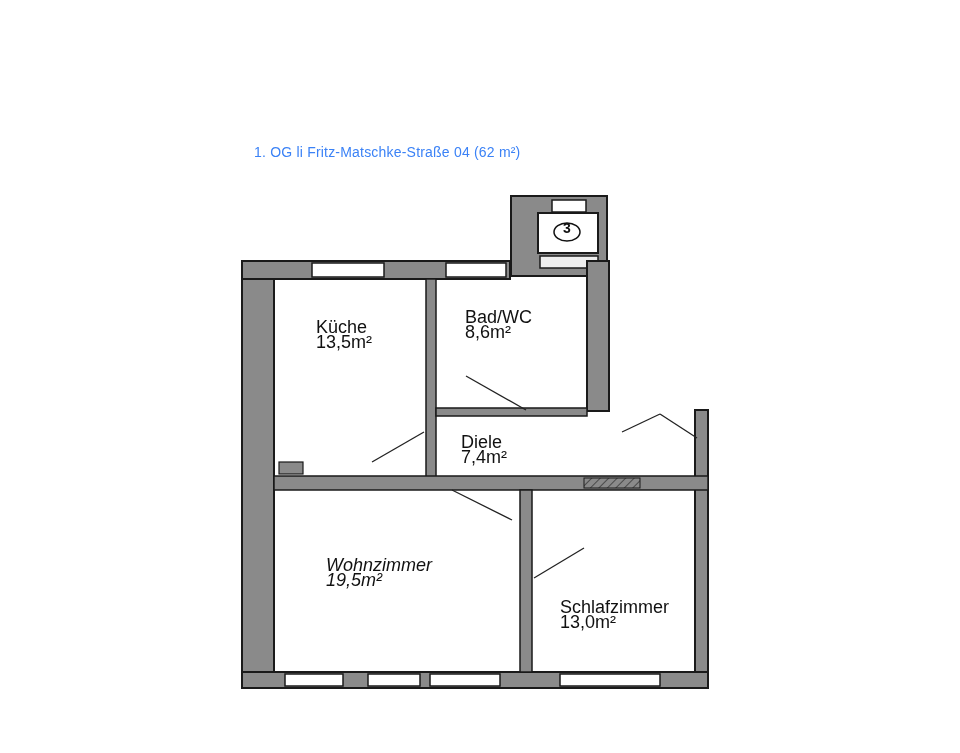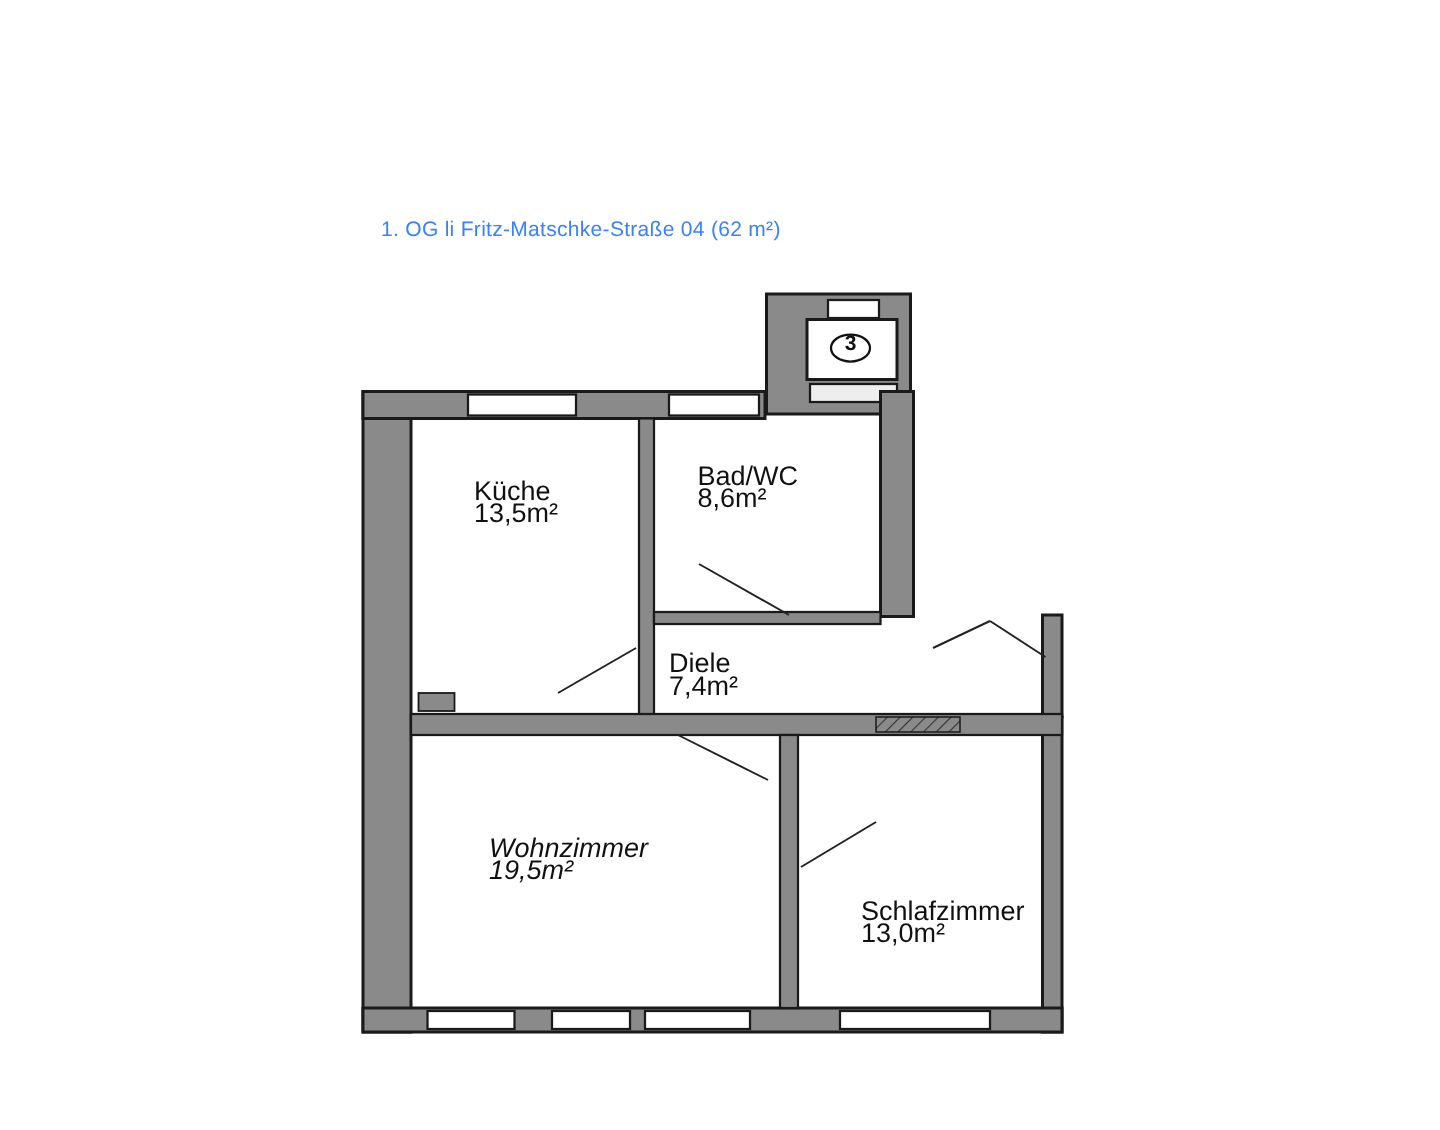--- a/index.html
+++ b/index.html
@@ -66,24 +66,24 @@
 <div class="label" style="left:556px;top:221px;font-size:14px;font-weight:bold;width:22px;text-align:center;">3</div>
 
 <div class="label" style="left:316px;top:320px;">
   <div>Küche</div>
   <div>13,5m²</div>
 </div>
 <div class="label" style="left:465px;top:310px;">
   <div>Bad/WC</div>
   <div>8,6m²</div>
 </div>
-<div class="label" style="left:446px;top:435px;">
+<div class="label" style="left:461px;top:435px;">
   <div>Diele</div>
   <div>7,4m²</div>
 </div>
 <div class="label" style="left:326px;top:558px;font-style:italic;">
   <div>Wohnzimmer</div>
   <div>19,5m²</div>
 </div>
-<div class="label" style="left:574px;top:600px;">
+<div class="label" style="left:560px;top:600px;">
   <div>Schlafzimmer</div>
   <div>13,0m²</div>
 </div>
 
 </body></html>

